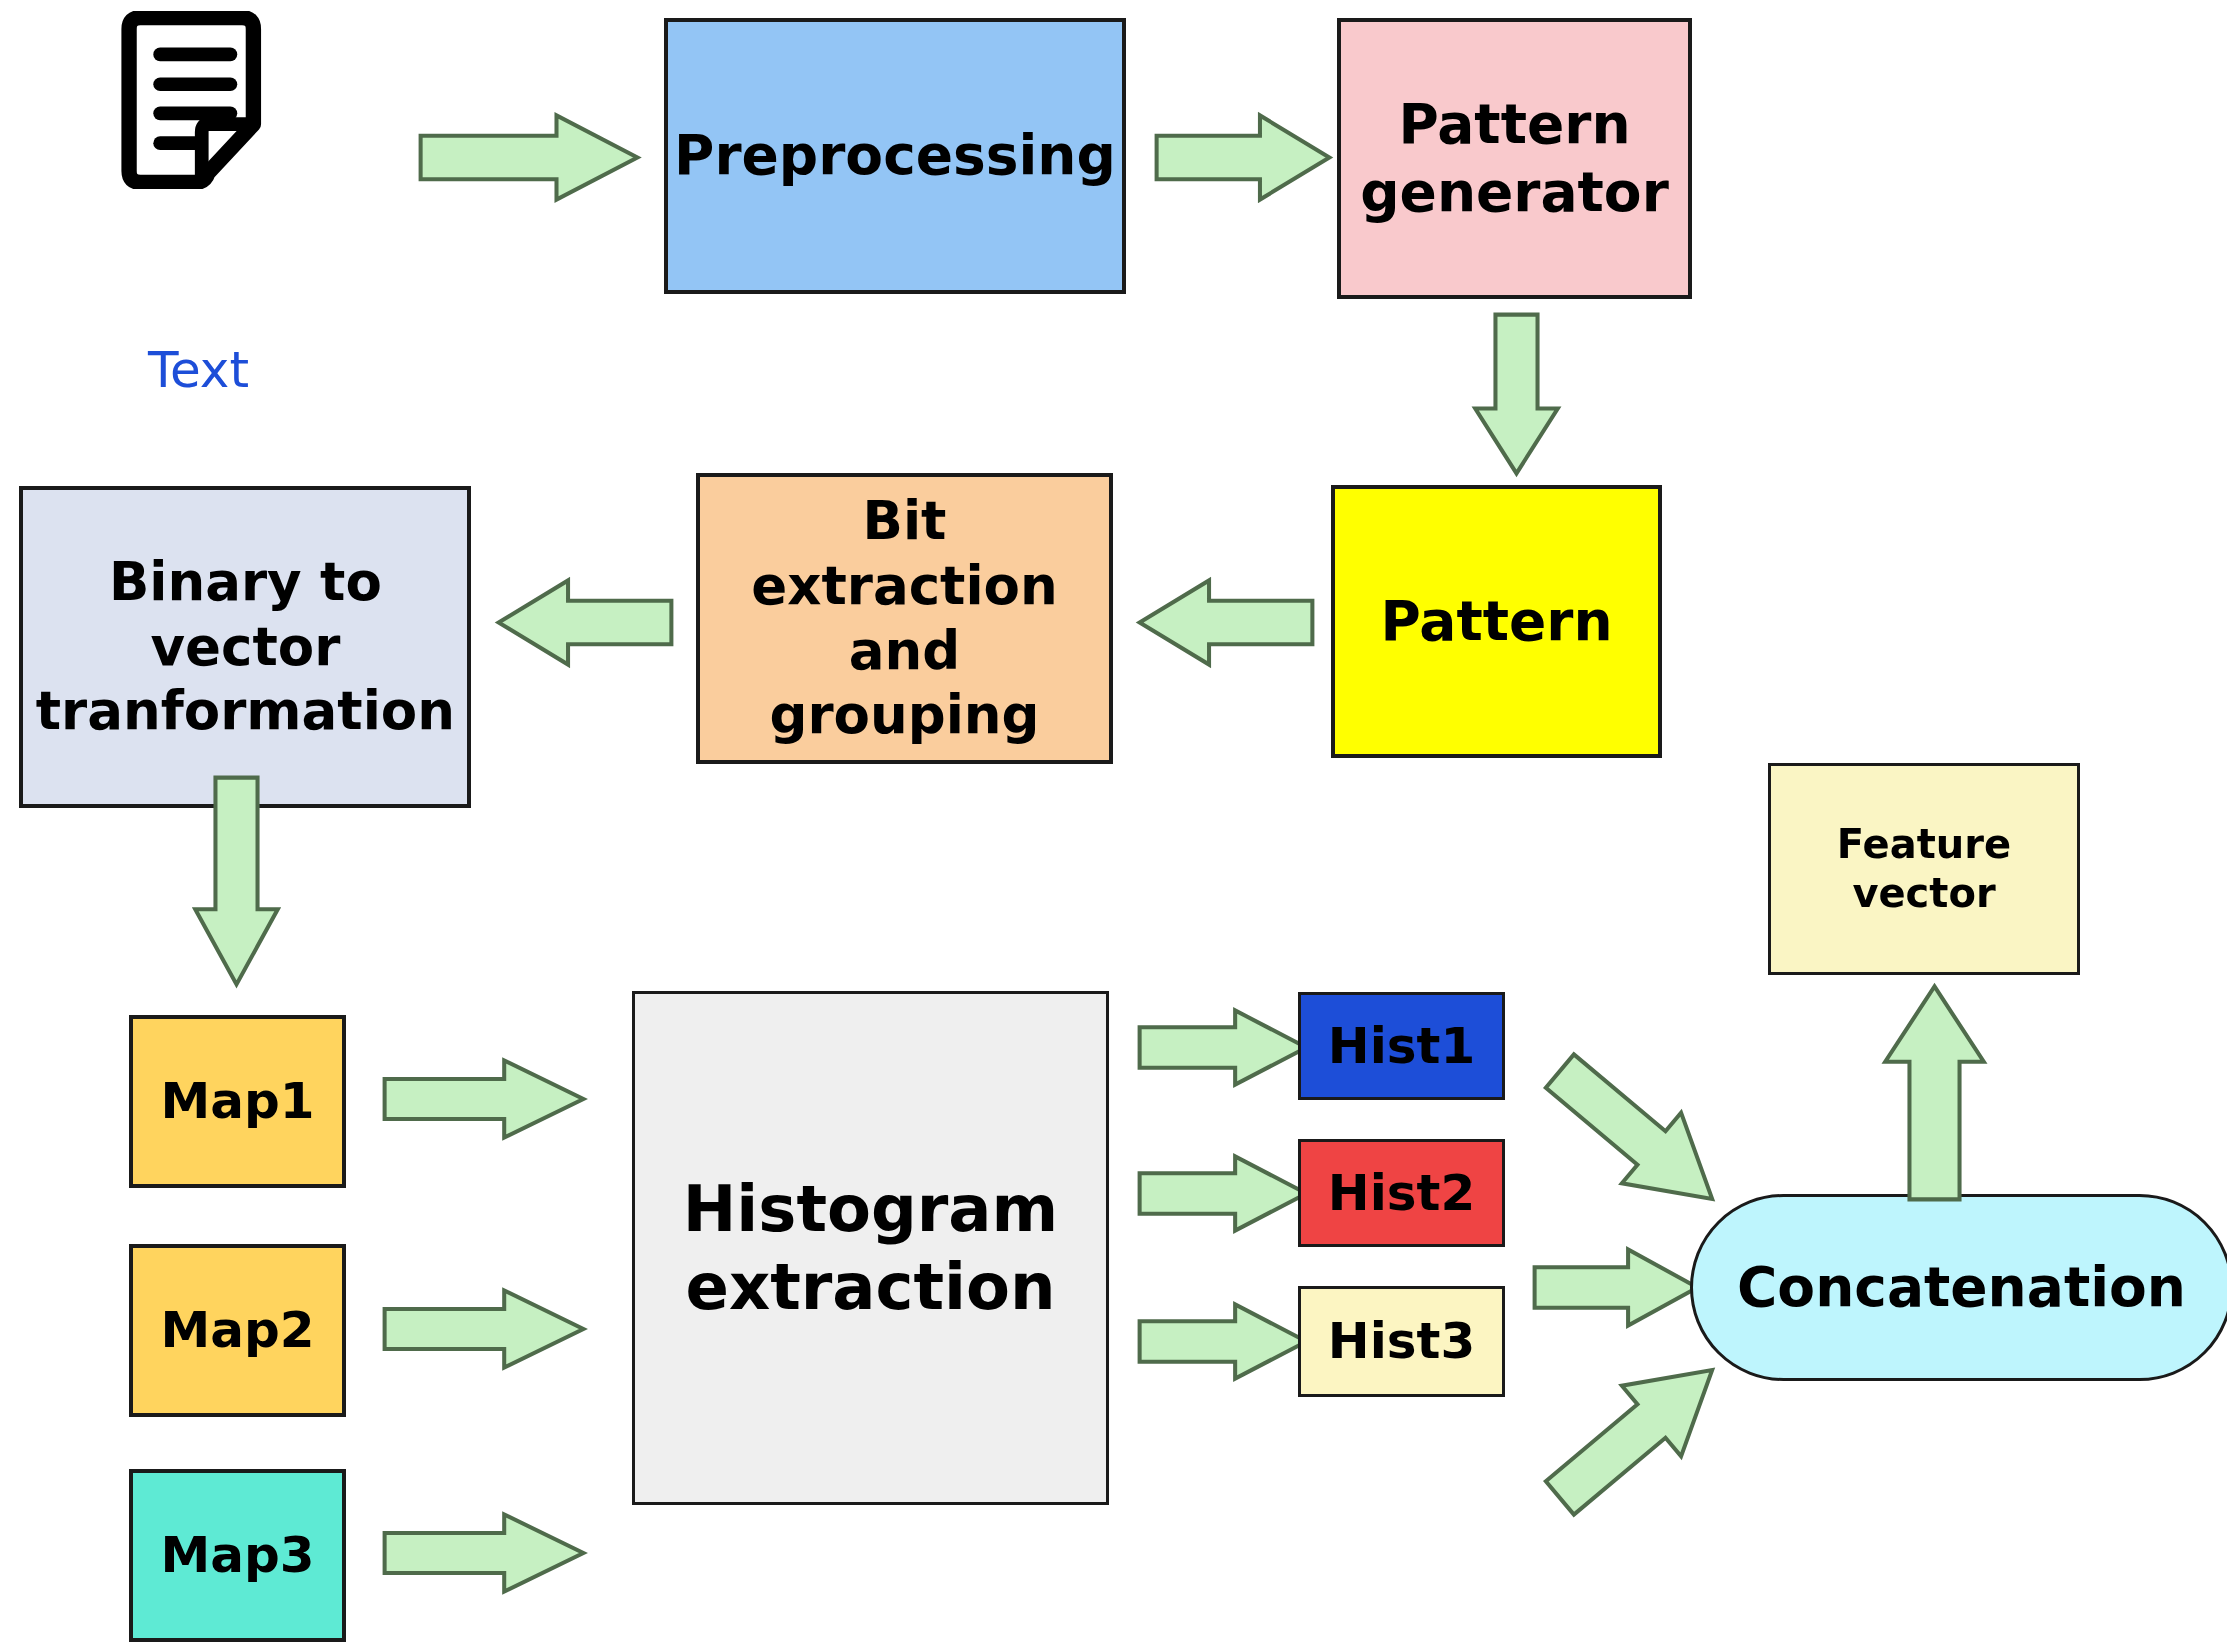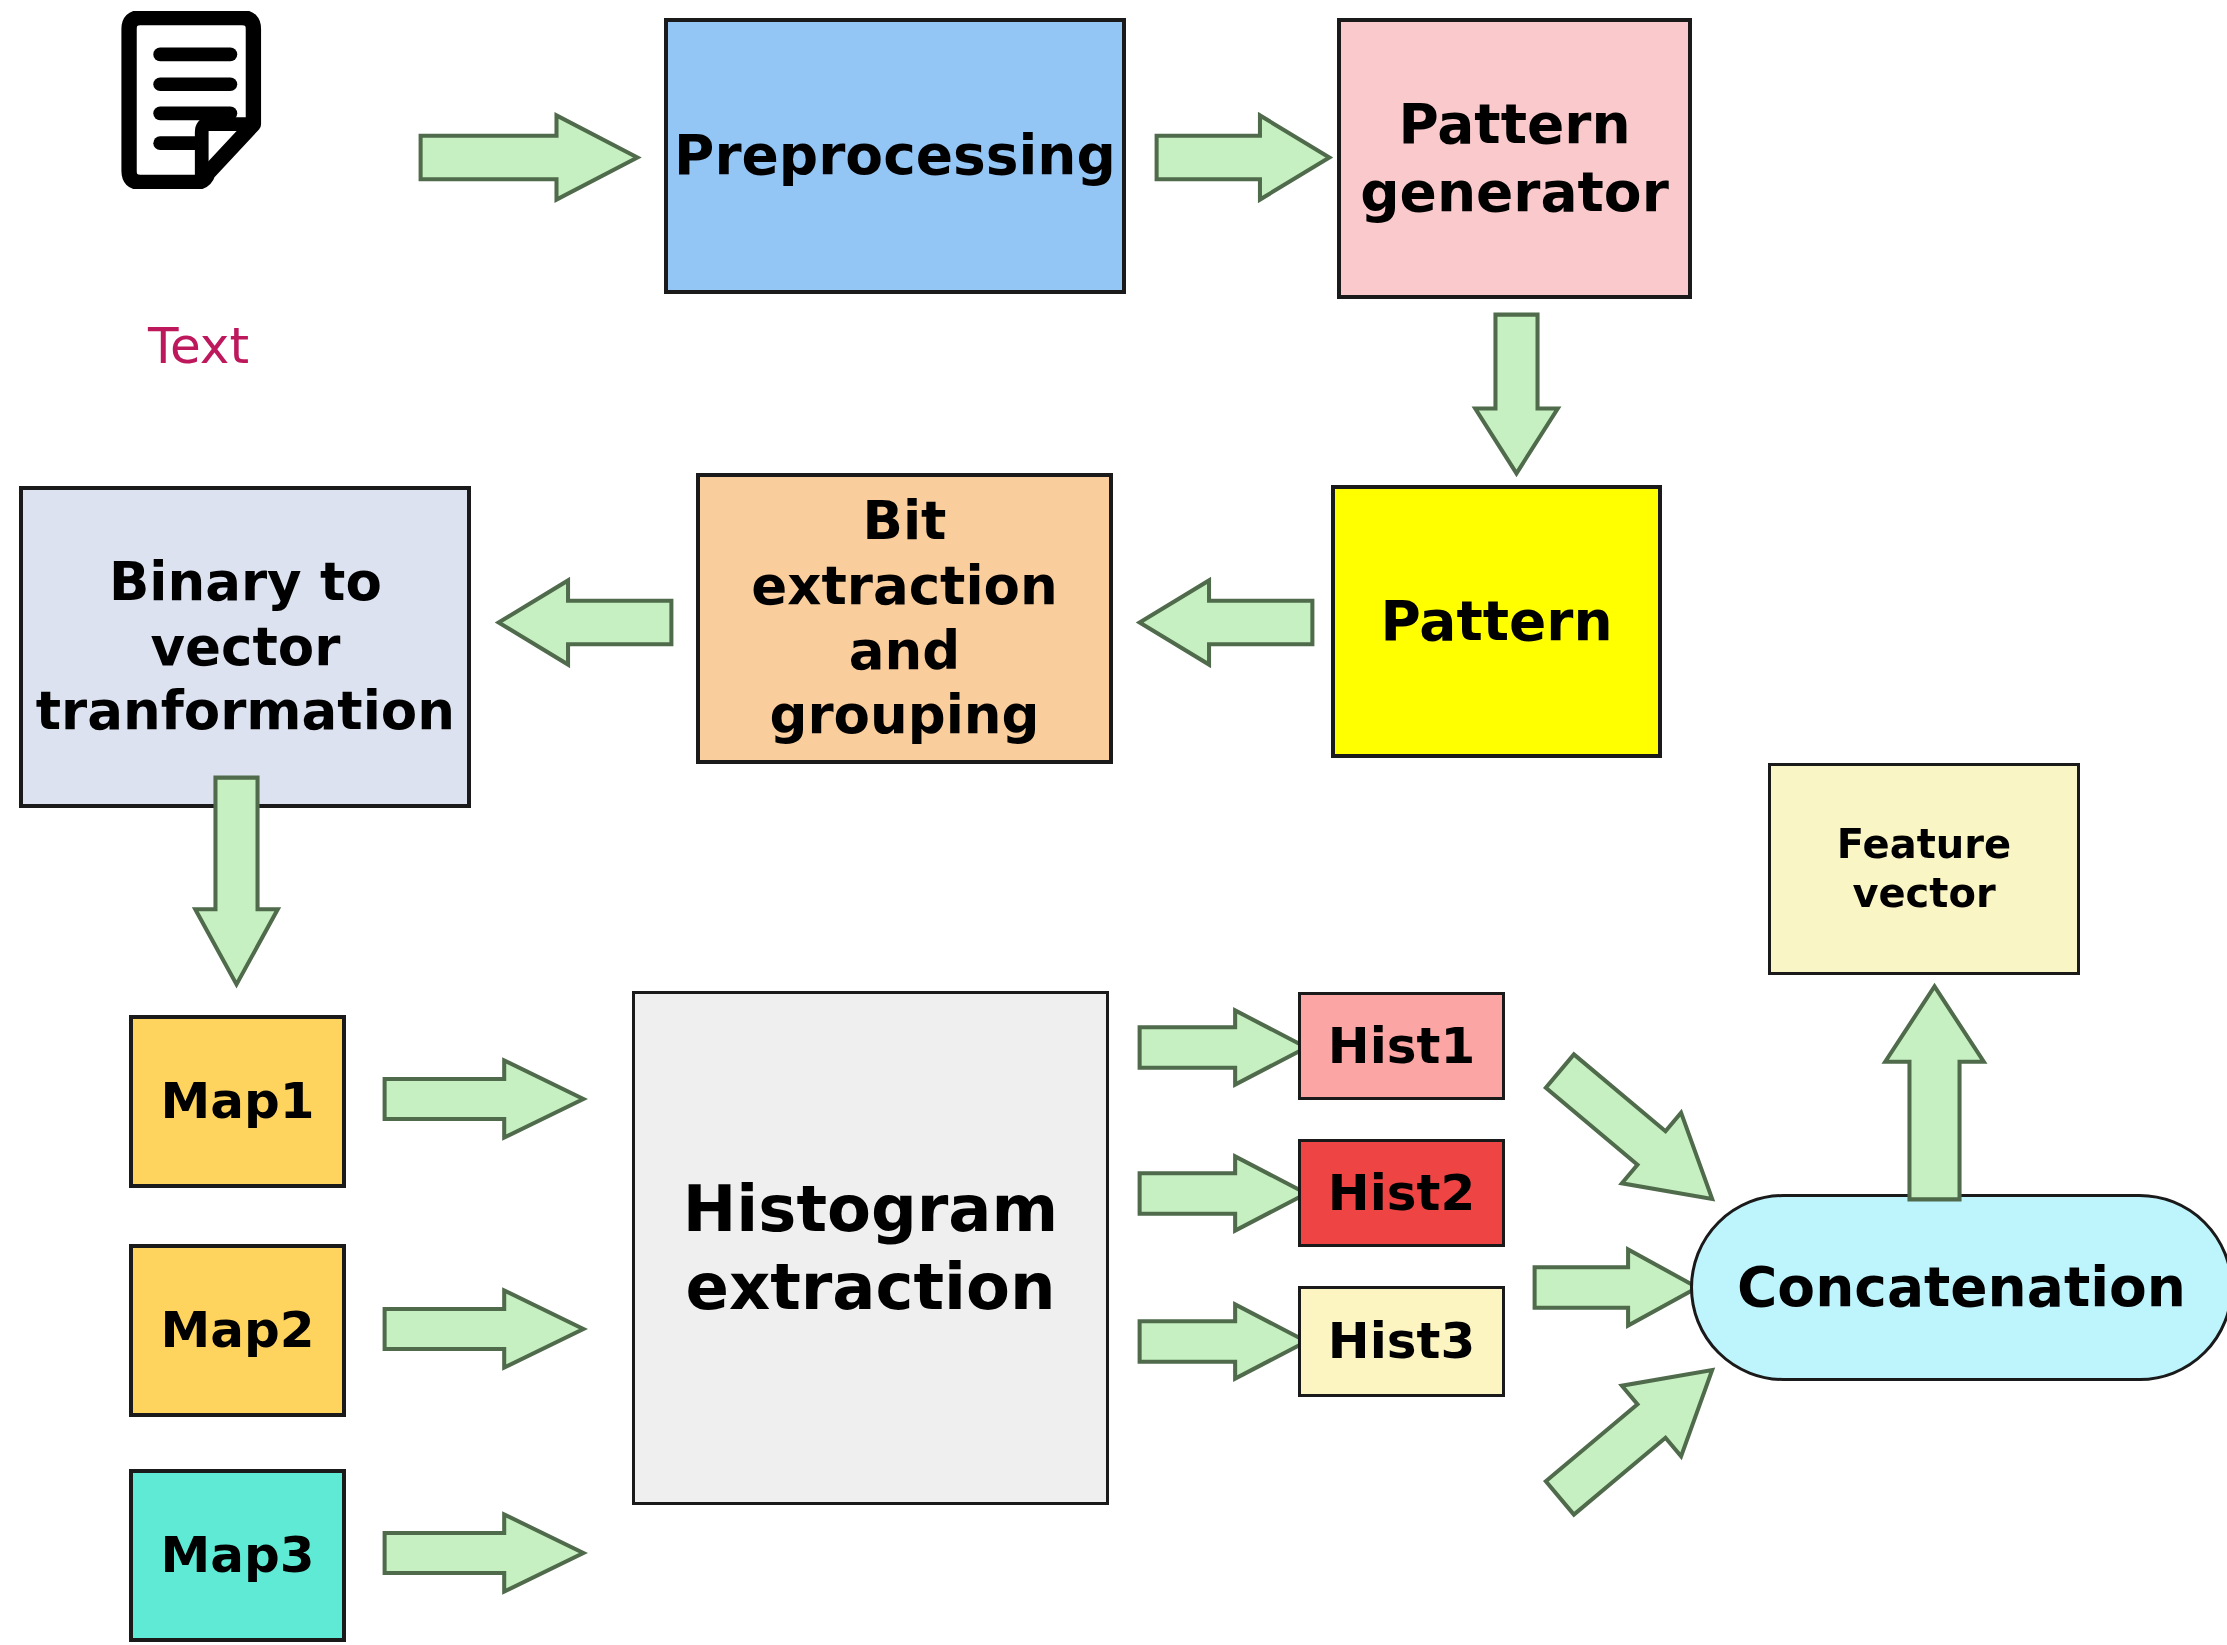--- a/index.html
+++ b/index.html
@@ -27,23 +27,24 @@
     line-height: 1.22;
     padding: 3.2px 8px;
     white-space: pre-line;
     font-weight: 700;
   }
   .pill {
     border-radius: 97px;
   }
   .plainlabel {
     position: absolute;
-    color: #be185d;
+    color: #1d4ed8;
     text-align: center;
     font-weight: 400;
+    margin-top: 24px;
   }
   .arrow {
     position: absolute;
   }
   .arrow svg { display: block; width: 100%; height: 100%; overflow: visible; }
   .doc-icon { position: absolute; }
   .doc-icon svg { display:block; width:100%; height:100%; }
 </style>
 </head>
 <body>
@@ -151,21 +152,21 @@
       <polygon points="2,24 120,24 120,3 208,49 120,95 120,74 2,74" fill="#C6F0C2" stroke="#4F6B4B" stroke-width="5"></polygon>
     </svg>
   </div>
 
   <div class="arrow" style="left:1138px; top:1302px; width:170px; height:79px;">
     <svg viewBox="0 0 210 98" preserveAspectRatio="none">
       <polygon points="2,24 120,24 120,3 208,49 120,95 120,74 2,74" fill="#C6F0C2" stroke="#4F6B4B" stroke-width="5"></polygon>
     </svg>
   </div>
 
-  <div class="node" style="left:1298px; top:992px; width:207px; height:108px; background:#fca5a5; border-width:3.2px; font-size:50px;">Hist1</div>
+  <div class="node" style="left:1298px; top:992px; width:207px; height:108px; background:#1d4ed8; border-width:3.2px; font-size:50px;">Hist1</div>
 
   <div class="node" style="left:1298px; top:1139px; width:207px; height:108px; background:#ef4444; border-width:3.2px; font-size:50px;">Hist2</div>
 
   <div class="node" style="left:1298px; top:1286px; width:207px; height:111px; background:#FCF5C2; border-width:3.2px; font-size:50px;">Hist3</div>
 
   <div class="arrow" style="left:1535px; top:1042px; width:202px; height:186px;">
     <svg viewBox="0 0 250 230" preserveAspectRatio="none">
       <g transform="rotate(40 125 115)">
         <polygon points="2,88 150,88 150,58 248,115 150,172 150,142 2,142" fill="#C6F0C2" stroke="#4F6B4B" stroke-width="5"></polygon>
       </g>

